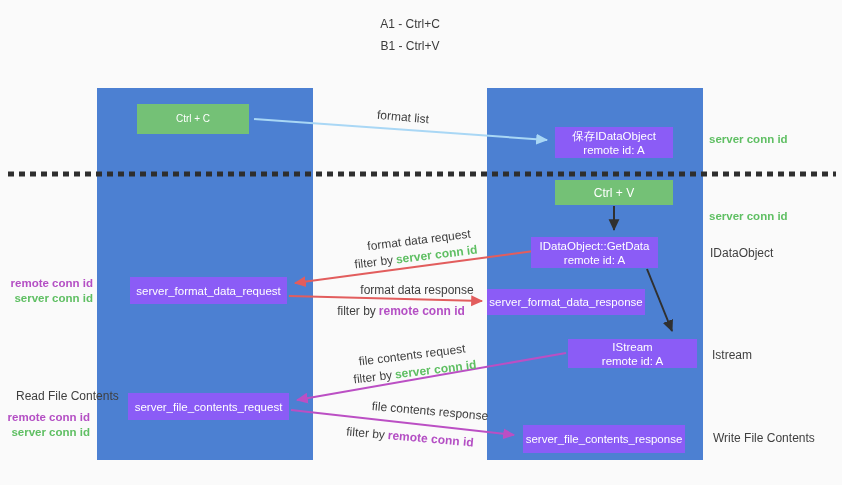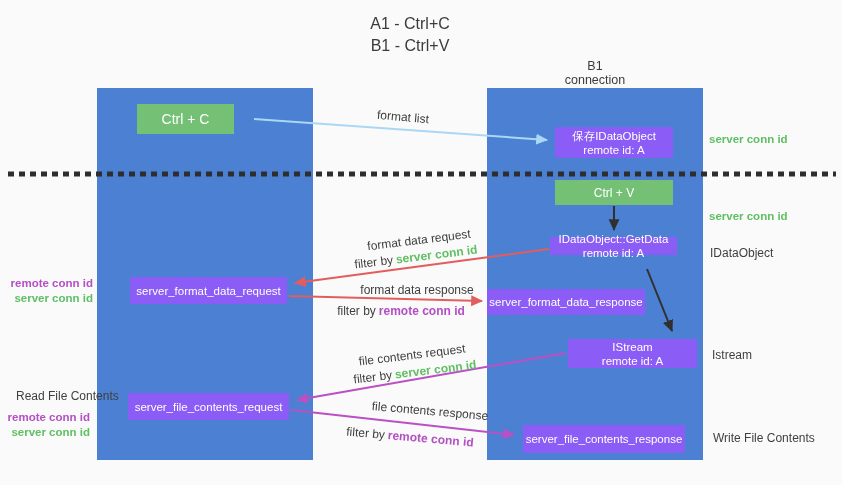--- a/index.html
+++ b/index.html
@@ -2,21 +2,21 @@
 <html><head>
 <meta charset="utf-8">
 <style>
   html,body { margin:0; padding:0; background:#fafafa; }
   .canvas {
     position:relative; width:842px; height:485px; background:#fafafa;
     font-family:"Liberation Sans", sans-serif; overflow:hidden;
   }
   .title {
     position:absolute; left:0; top:13px; width:820px; text-align:center;
-    font-size:16px; line-height:22px; color:#3b3b3b; z-index:5;
+    font-size:12px; line-height:22px; color:#3b3b3b; z-index:5;
   }
   .lane { position:absolute; top:88px; width:216px; height:372px; background:#4c80d2; z-index:1; }
   .lane-left  { left:97px; }
   .lane-right { left:487px; }
   .lane-header {
     position:absolute; top:59px; width:216px; text-align:center;
     font-size:12.5px; line-height:14px; color:#3c3c3c; z-index:5;
   }
   .arrows { position:absolute; left:0; top:0; z-index:2; pointer-events:none; }
   .node {
@@ -40,24 +40,20 @@
 </head>
 <body>
 
 <div class="canvas">
 
   <div class="title">
     <div>A1 - Ctrl+C</div>
     <div>B1 - Ctrl+V</div>
   </div>
 
-  <div class="lane-header" style="left:487px;">
-    <div>B1</div>
-    <div>connection</div>
-  </div>
 
   <div class="lane lane-left"></div>
   <div class="lane lane-right"></div>
 
   <svg class="arrows" width="842" height="485">
     <defs>
       <marker id="ah-blue" markerUnits="userSpaceOnUse" viewBox="0 0 12 12" refX="10" refY="6" markerWidth="13" markerHeight="13" orient="auto">
         <path d="M0,1 L11,6 L0,11 z" fill="#a9d7f5"></path>
       </marker>
       <marker id="ah-black" markerUnits="userSpaceOnUse" viewBox="0 0 12 12" refX="10" refY="6" markerWidth="13" markerHeight="13" orient="auto">
@@ -75,34 +71,34 @@
 
     <line x1="254" y1="119" x2="547" y2="140" stroke="#a9d7f5" stroke-width="2" marker-end="url(#ah-blue)"></line>
     <line x1="614" y1="206" x2="614" y2="230" stroke="#303030" stroke-width="2" marker-end="url(#ah-black)"></line>
     <line x1="549" y1="249" x2="295" y2="283" stroke="#e25d5d" stroke-width="2" marker-end="url(#ah-red)"></line>
     <line x1="289" y1="296" x2="482" y2="301" stroke="#e25d5d" stroke-width="2" marker-end="url(#ah-red)"></line>
     <line x1="647" y1="269" x2="672" y2="331" stroke="#303030" stroke-width="2" marker-end="url(#ah-black)"></line>
     <line x1="566" y1="353" x2="297" y2="400" stroke="#bb4fc4" stroke-width="2" marker-end="url(#ah-magenta)"></line>
     <line x1="291" y1="410" x2="514" y2="435" stroke="#bb4fc4" stroke-width="2" marker-end="url(#ah-magenta)"></line>
   </svg>
 
-  <div class="node green" style="left:137px; top:104px; width:97px; height:30px; font-size:14px;">
+  <div class="node green" style="left:137px; top:104px; width:112px; height:30px; font-size:10px;">
     <div>Ctrl + C</div>
   </div>
 
   <div class="node orange" style="left:555px; top:127px; width:118px; height:31px;">
     <div>保存IDataObject</div>
     <div>remote id: A</div>
   </div>
 
   <div class="node green" style="left:555px; top:180px; width:118px; height:25px; font-size:12px;">
     <div>Ctrl + V</div>
   </div>
 
-  <div class="node orange" style="left:550px; top:237px; width:127px; height:18px;">
+  <div class="node orange" style="left:531px; top:237px; width:127px; height:31px;">
     <div>IDataObject::GetData</div>
     <div>remote id: A</div>
   </div>
 
   <div class="node orange" style="left:130px; top:277px; width:157px; height:27px;">
     <div>server_format_data_request</div>
   </div>
 
   <div class="node orange" style="left:487px; top:289px; width:158px; height:26px;">
     <div>server_format_data_response</div>

